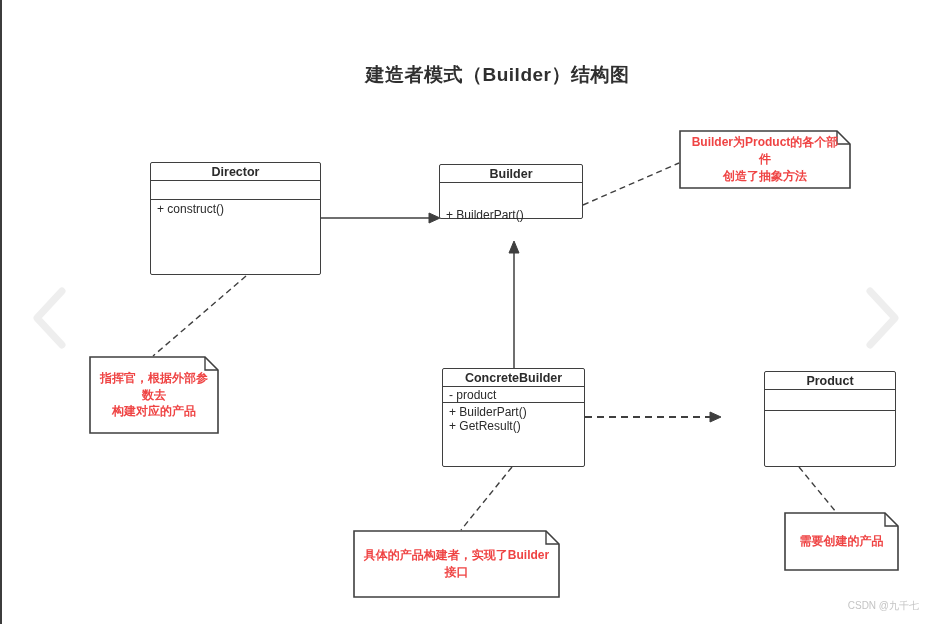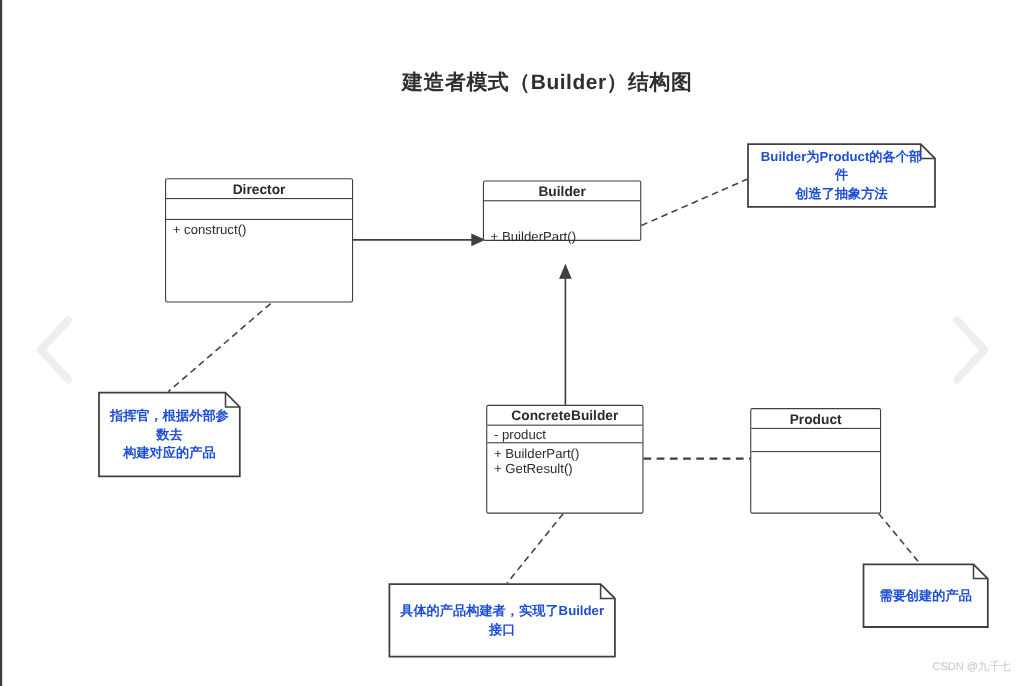--- a/index.html
+++ b/index.html
@@ -22,21 +22,21 @@
   .uml-title{
     text-align:center;font-weight:bold;border-bottom:1.5px solid #3f3f3f;
     padding:2px 2px 1px 2px;font-size:12.5px;
   }
   .uml-attrs{border-bottom:1.5px solid #3f3f3f;padding:1px 6px;box-sizing:border-box;}
   .uml-methods{padding:2px 6px;}
   .member{line-height:14px;white-space:nowrap;}
   .note-text{
     position:absolute;display:flex;align-items:center;justify-content:center;
     text-align:center;font-size:12px;font-weight:bold;line-height:1.4;
-    white-space:pre-line;box-sizing:border-box;padding:2px 8px;color:#1d4ed8;
+    white-space:pre-line;box-sizing:border-box;padding:2px 8px;color:#ef4444;
   }
   .watermark{
     position:absolute;right:6px;top:599px;font-size:10px;color:#c4c4c4;
   }
 </style>
 </head>
 <body>
 
 <div class="left-edge-line"></div>
 
@@ -99,21 +99,21 @@
   <div class="uml-title">ConcreteBuilder</div>
   <div class="uml-attrs" style="height:16px;">
     <div class="member">- product</div>
   </div>
   <div class="uml-methods">
     <div class="member">+ BuilderPart()</div>
     <div class="member">+ GetResult()</div>
   </div>
 </div>
 
-<div class="uml-class" style="left:682px;top:371px;width:119px;height:96px;">
+<div class="uml-class" style="left:764px;top:371px;width:132px;height:96px;">
   <div class="uml-title">Product</div>
   <div class="uml-attrs" style="height:21px;"></div>
   <div class="uml-methods"></div>
 </div>
 
 <div class="note-text" style="left:680px;top:131px;width:170px;height:57px;">Builder为Product的各个部件
 创造了抽象方法</div>
 <div class="note-text" style="left:90px;top:357px;width:128px;height:76px;">指挥官，根据外部参数去
 构建对应的产品</div>
 <div class="note-text" style="left:354px;top:531px;width:205px;height:66px;">具体的产品构建者，实现了Builder接口</div>

